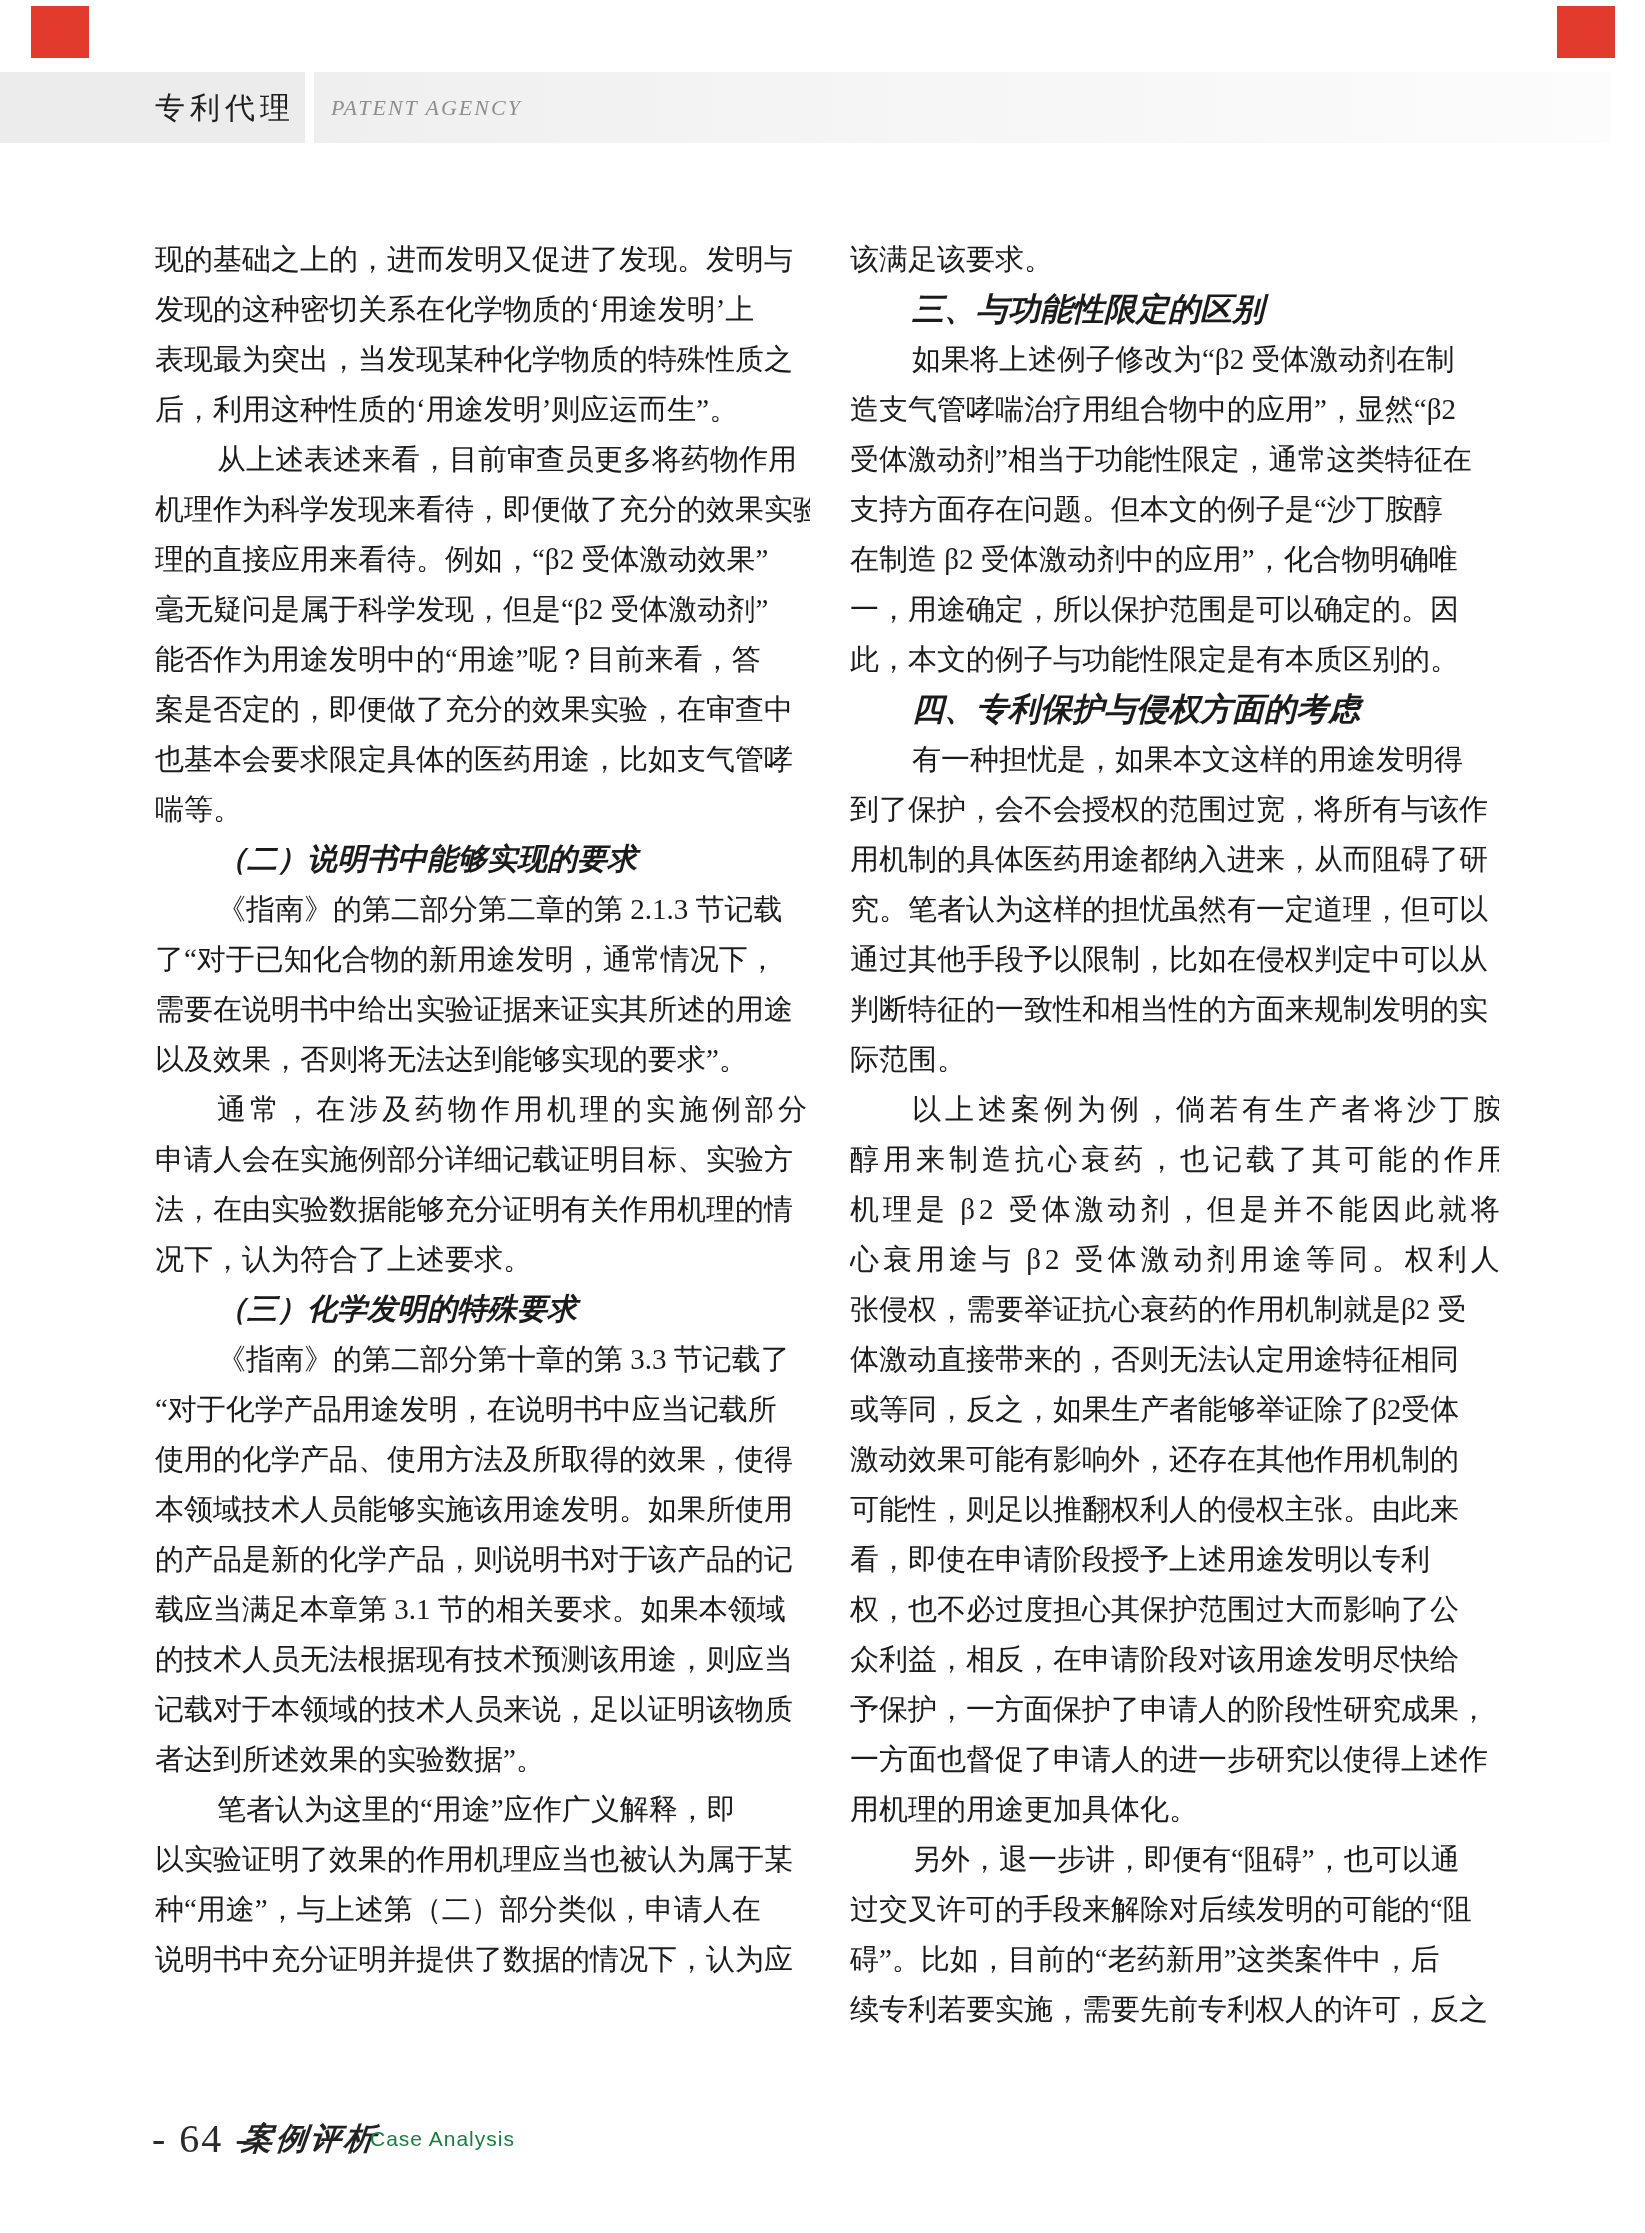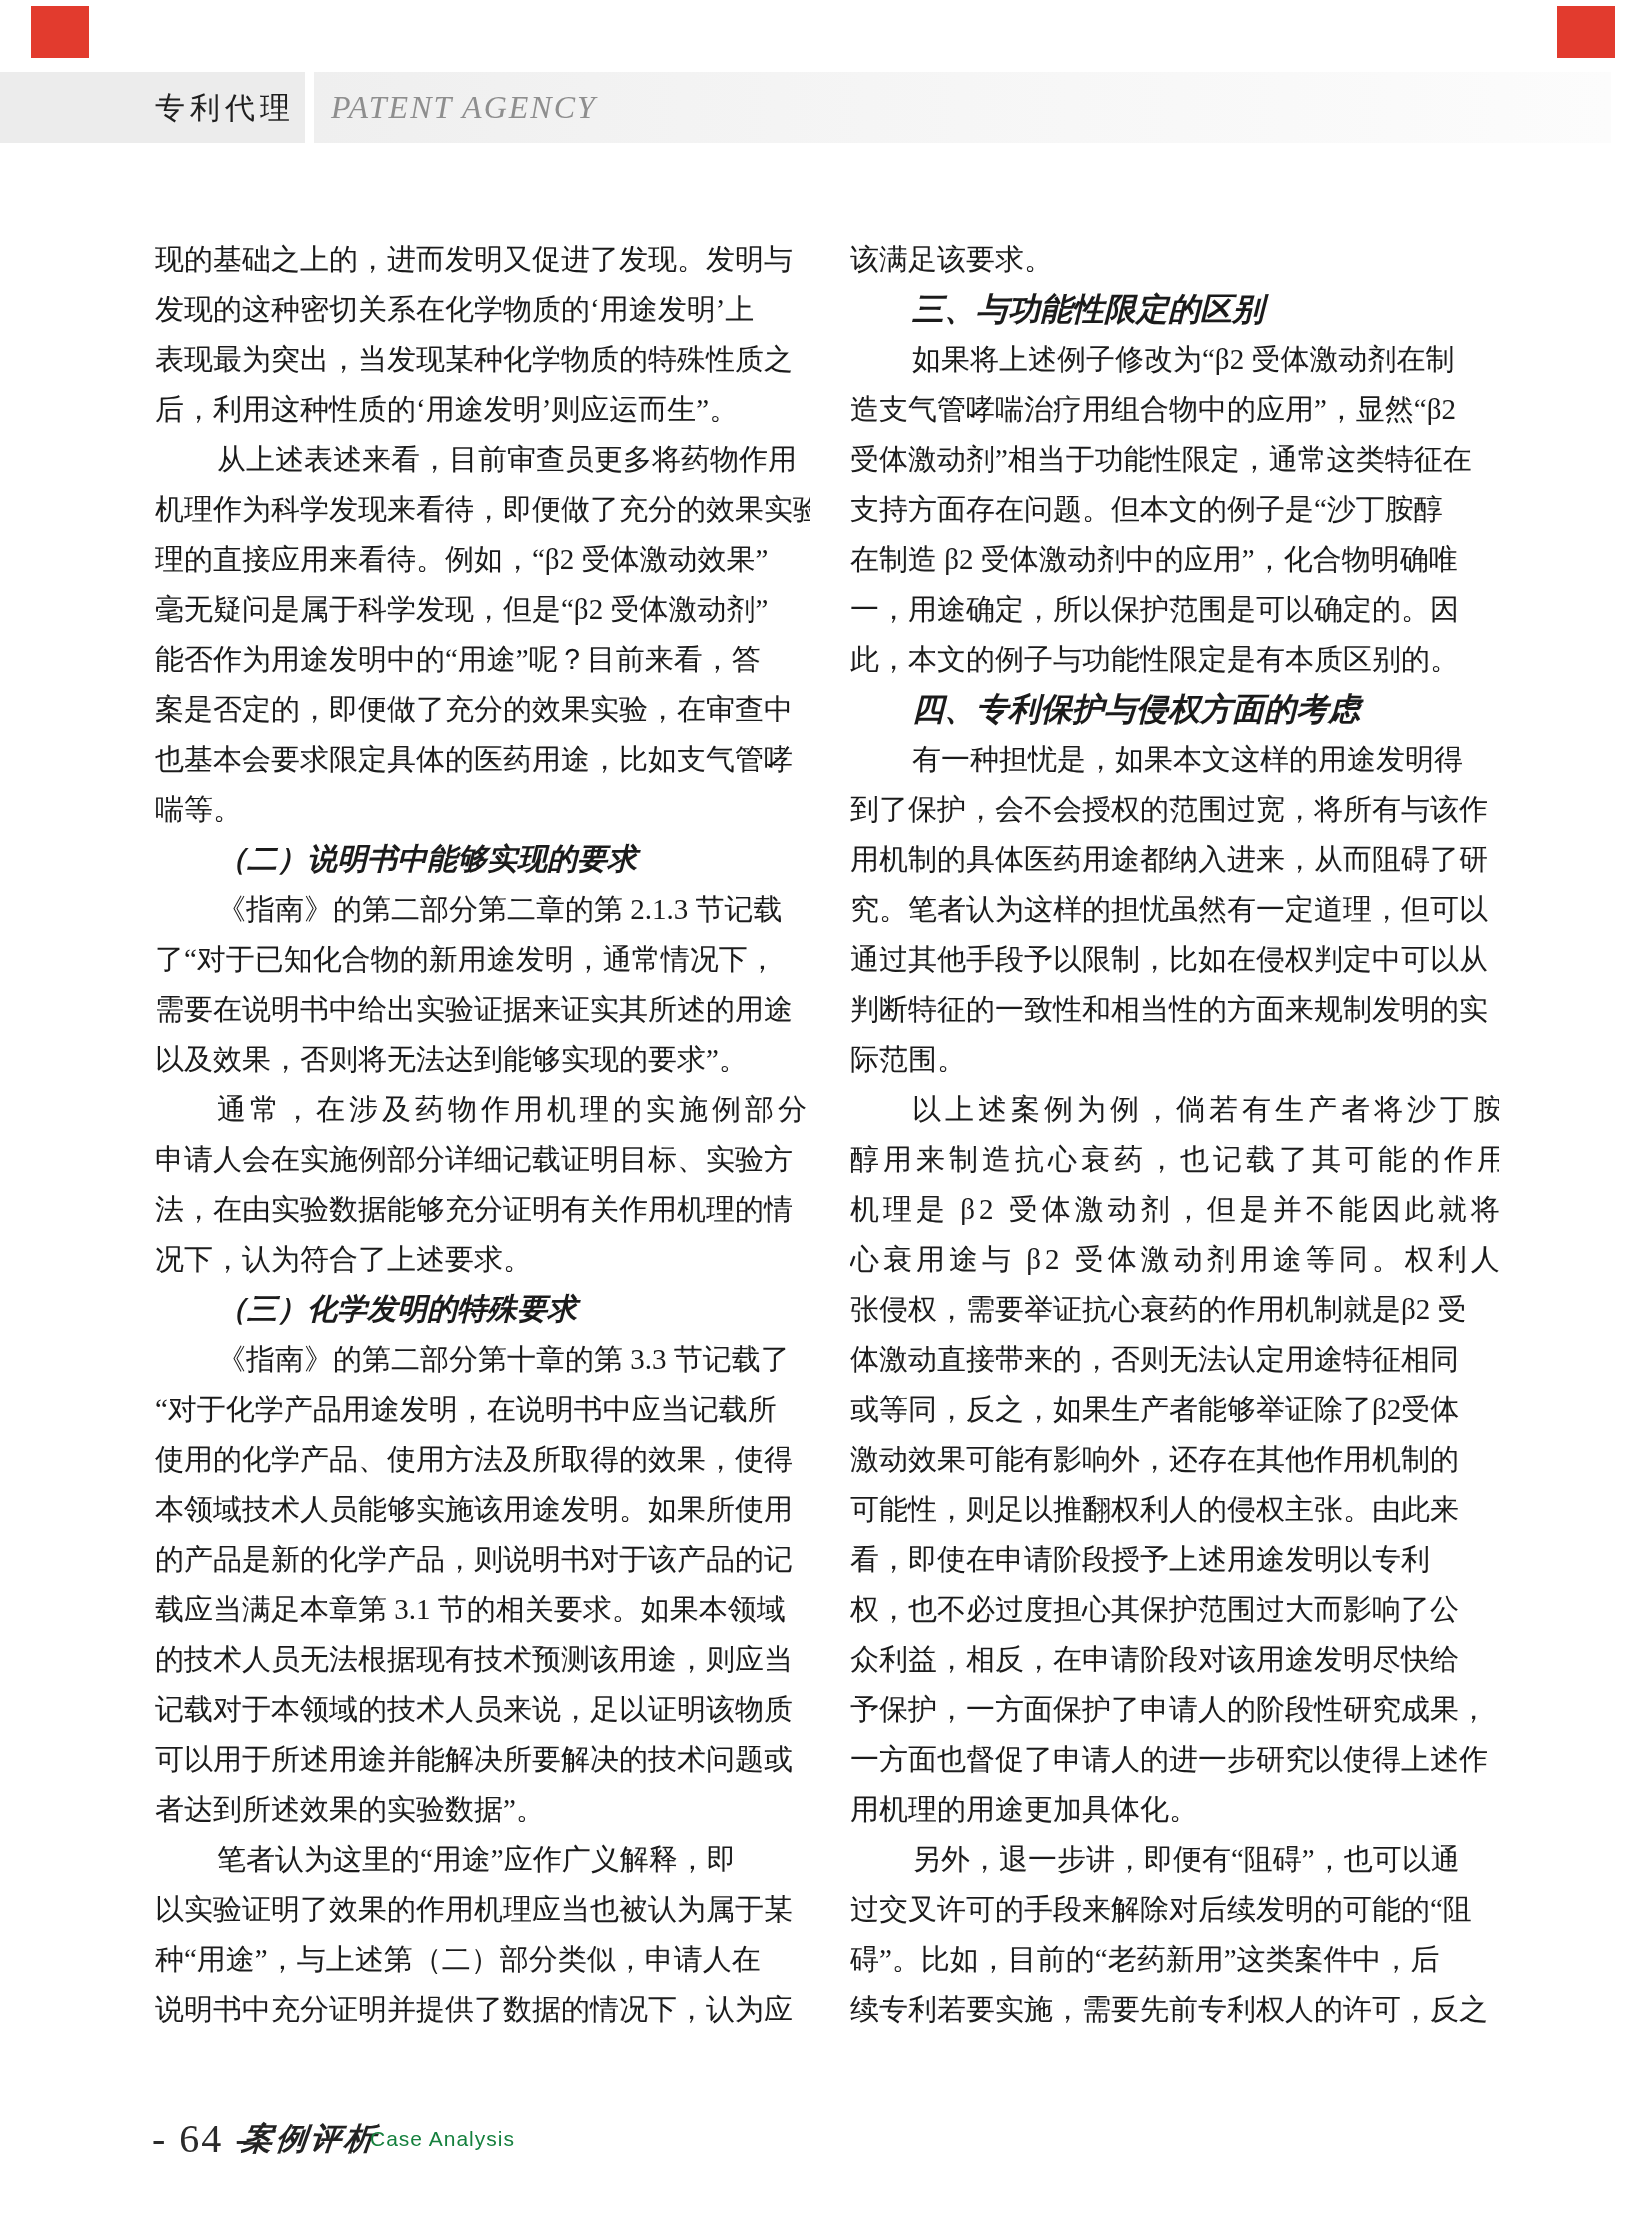--- a/index.html
+++ b/index.html
@@ -22,21 +22,21 @@
     position:absolute; left:314px; top:72px; width:1297px; height:71px;
     background:linear-gradient(to right,#efefef 0%,#f6f6f6 50%,#fcfcfc 100%);
   }
   .header-title-cn {
     position:absolute; left:155px; top:72px; height:71px; line-height:71px;
     font-family:"Liberation Sans","DejaVu Sans",sans-serif;
     font-size:30px; letter-spacing:5px; color:#1f1f1f;
   }
   .header-title-en {
     position:absolute; left:331px; top:72px; height:71px; line-height:71px;
-    font-style:italic; font-size:32px; letter-spacing:2px; color:#8e8e8e;
+    font-style:italic; font-size:22px; letter-spacing:2px; color:#8e8e8e;
     font-family:"Liberation Serif","DejaVu Serif",serif;
   }
 
   
   .col { position:absolute; top:234px; overflow:hidden; }
   .col.left  { left:155px; width:655px; }
   .col.right { left:850px; width:649px; }
   .line {
     height:50px; line-height:50px; font-size:29px; color:#1b1b1b;
     white-space:nowrap;
@@ -103,21 +103,20 @@
     <div class="line body">况下，认为符合了上述要求。</div>
     <div class="line heading2 indent">（三）化学发明的特殊要求</div>
     <div class="line body indent">《指南》的第二部分第十章的第 3.3 节记载了</div>
     <div class="line body">“对于化学产品用途发明，在说明书中应当记载所</div>
     <div class="line body">使用的化学产品、使用方法及所取得的效果，使得</div>
     <div class="line body">本领域技术人员能够实施该用途发明。如果所使用</div>
     <div class="line body">的产品是新的化学产品，则说明书对于该产品的记</div>
     <div class="line body">载应当满足本章第 3.1 节的相关要求。如果本领域</div>
     <div class="line body">的技术人员无法根据现有技术预测该用途，则应当</div>
     <div class="line body">记载对于本领域的技术人员来说，足以证明该物质</div>
-    <div class="line body">可以用于所述用途并能解决所要解决的技术问题或</div>
     <div class="line body">者达到所述效果的实验数据”。</div>
     <div class="line body indent">笔者认为这里的“用途”应作广义解释，即</div>
     <div class="line body">以实验证明了效果的作用机理应当也被认为属于某</div>
     <div class="line body">种“用途”，与上述第（二）部分类似，申请人在</div>
     <div class="line body">说明书中充分证明并提供了数据的情况下，认为应</div>
   </div>
 <div class="col right">
     <div class="line body">该满足该要求。</div>
     <div class="line heading1 indent">三、与功能性限定的区别</div>
     <div class="line body indent">如果将上述例子修改为“β2 受体激动剂在制</div>

